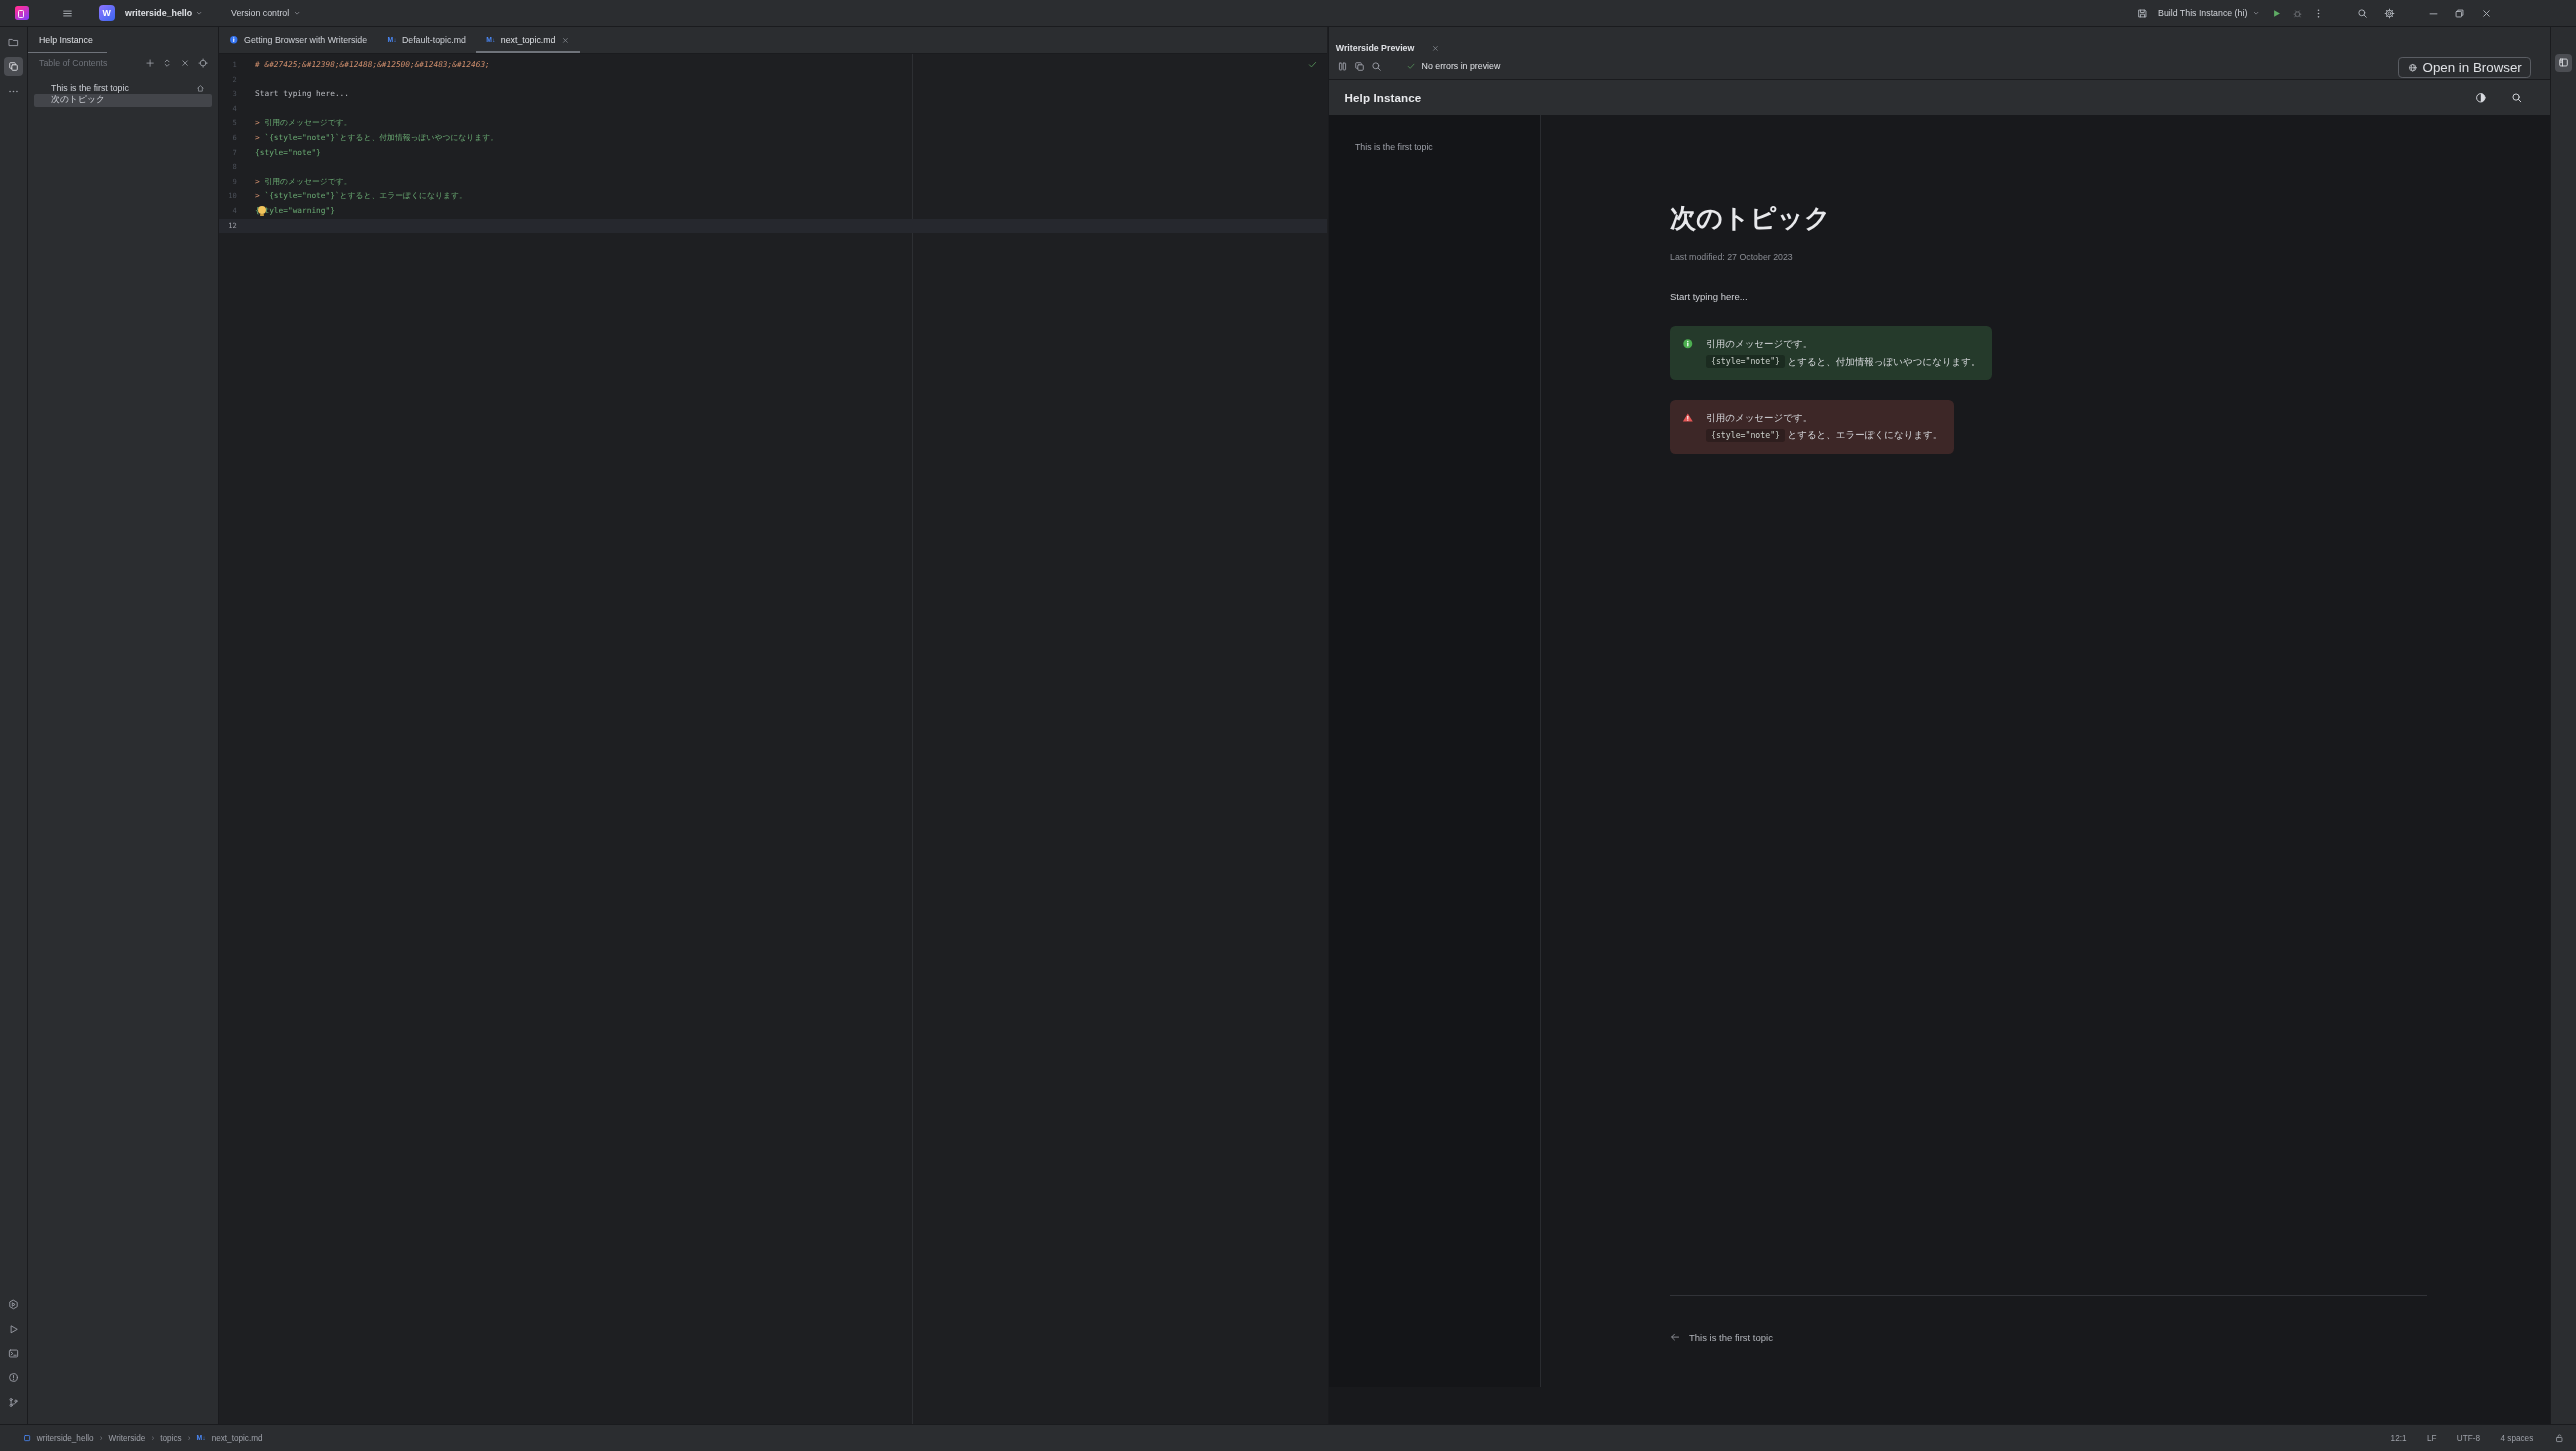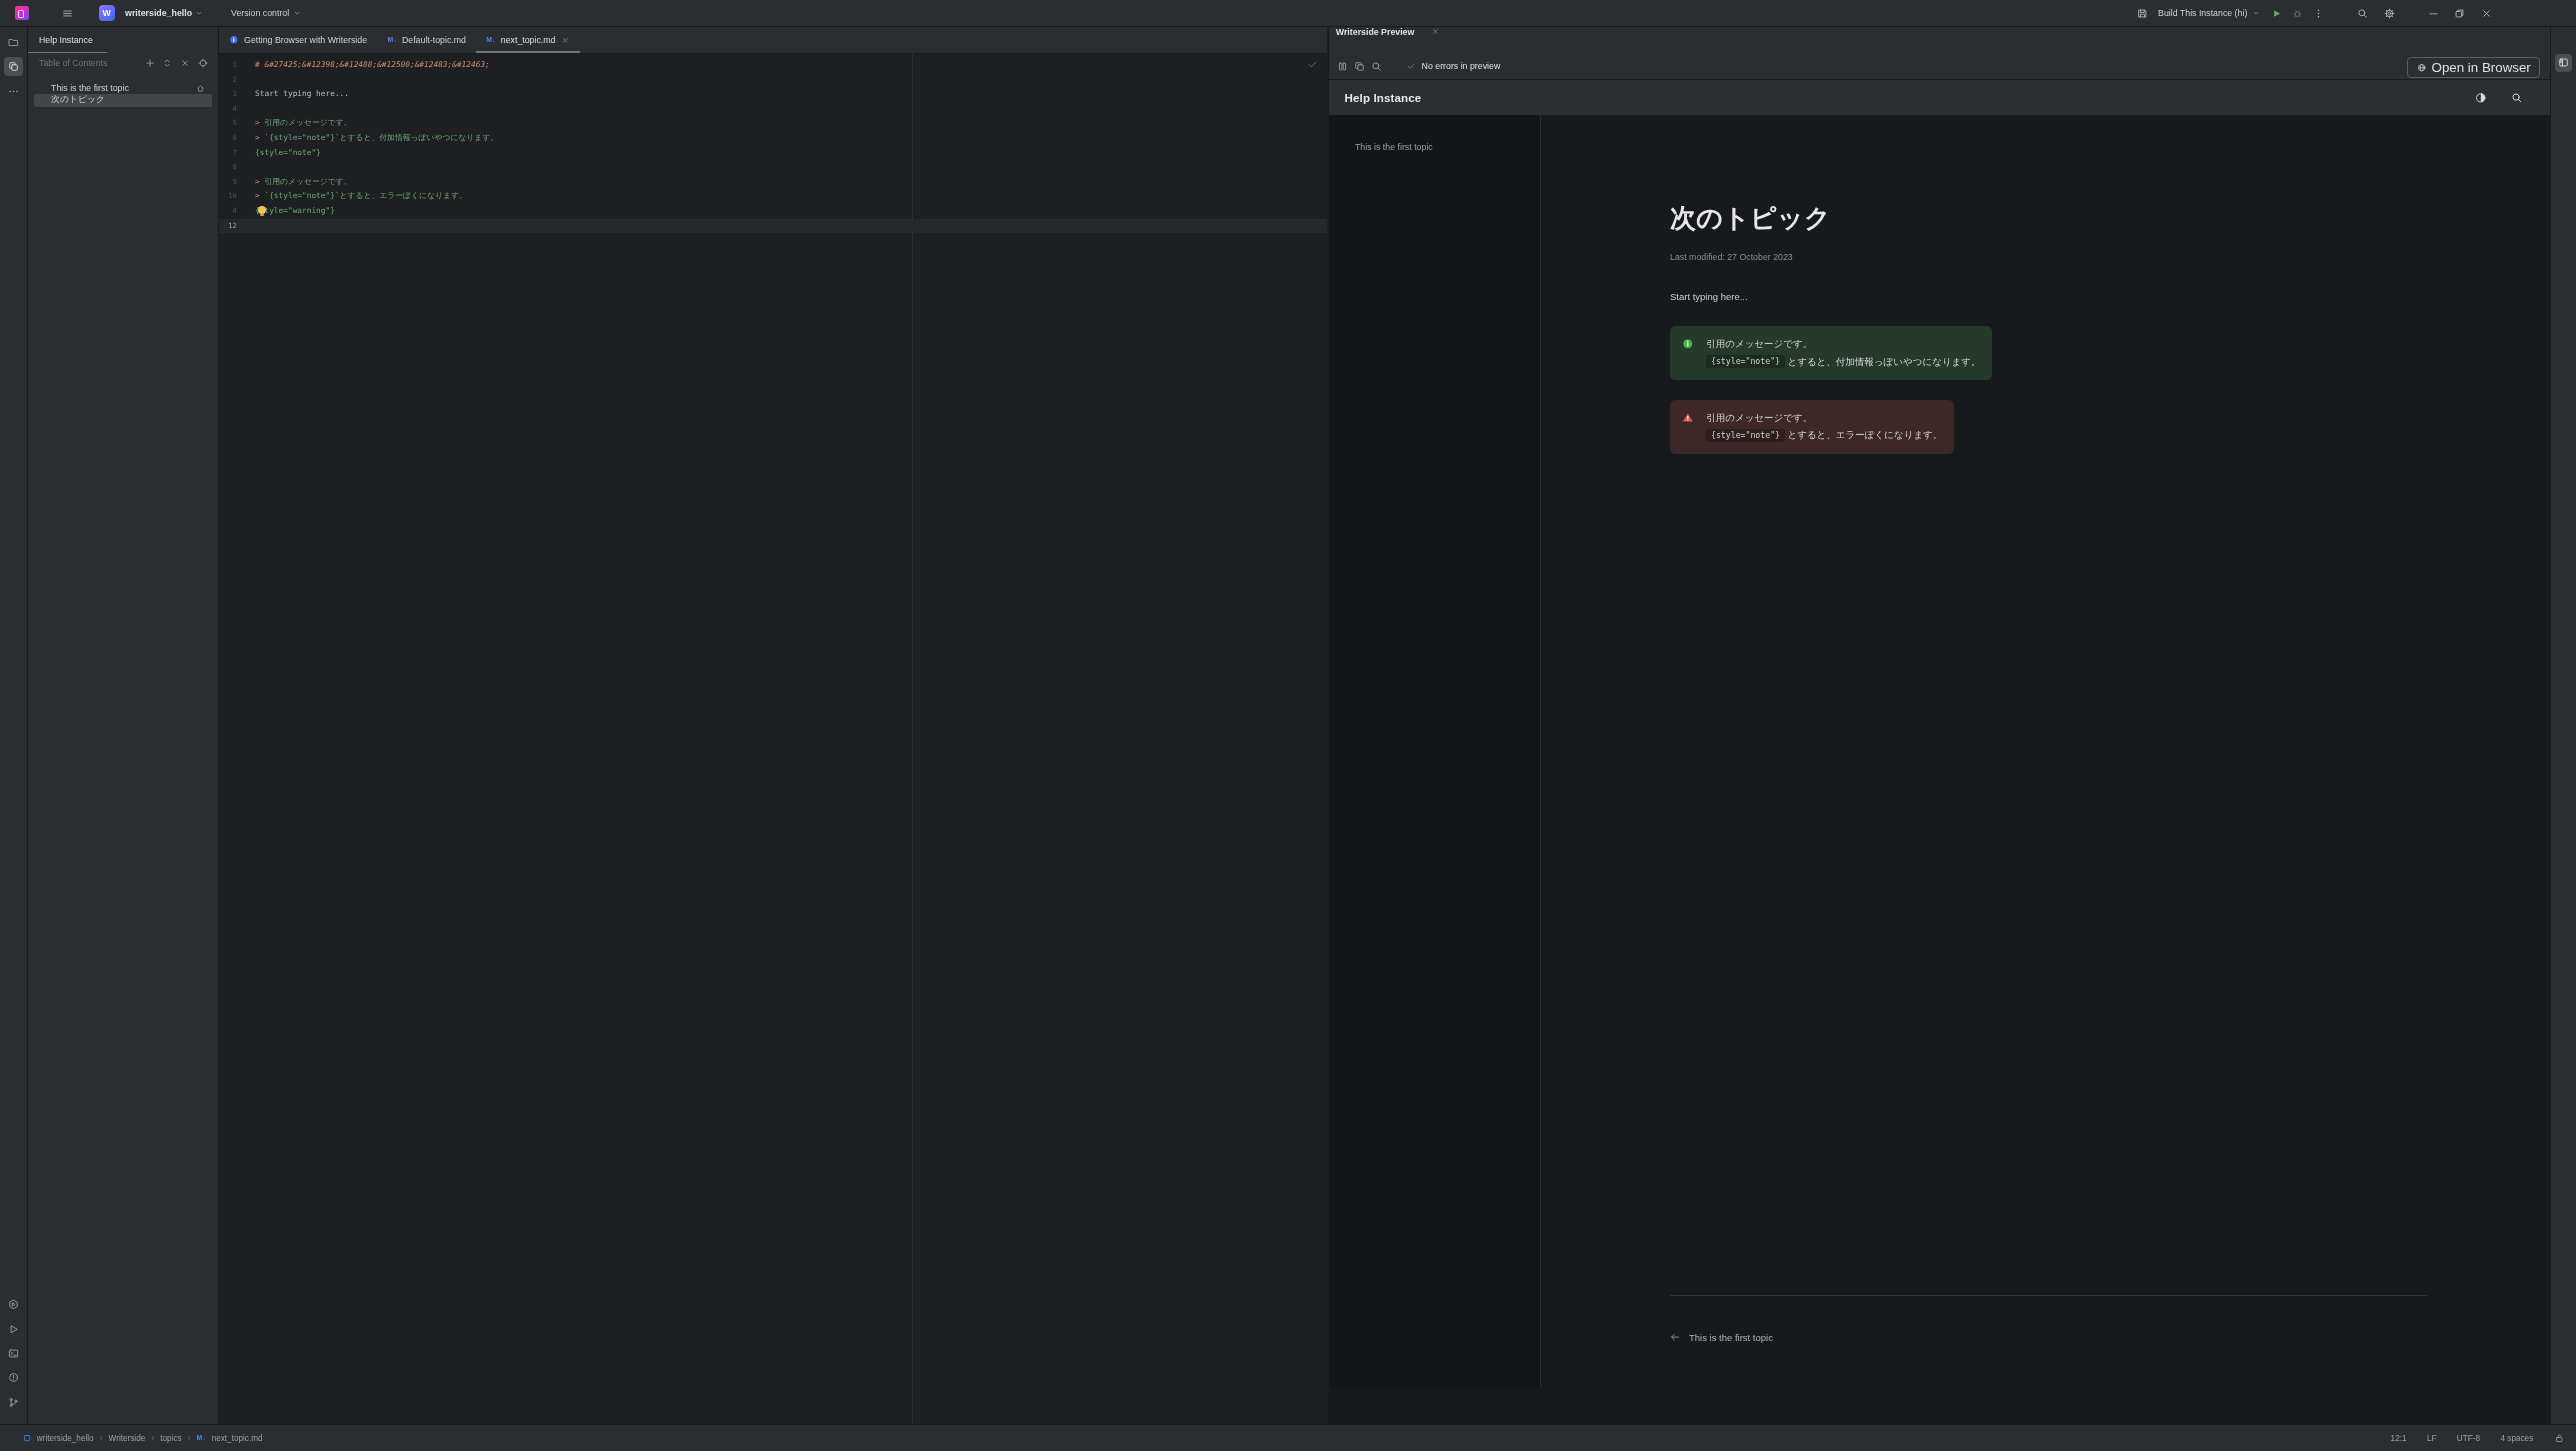--- a/index.html
+++ b/index.html
@@ -73,28 +73,28 @@
   .row .t{flex:1;padding-left:18.4px;font-family:"DejaVu Sans Mono",monospace;font-size:7.8px;white-space:pre}
   .t .h{color:var(--syntax_heading);font-style:italic}
   .t .m{color:var(--syntax_heading)}
   .t .q{color:var(--syntax_quote)}
   .t .p{color:var(--syntax_plain)}
   .bulb{position:absolute;top:152px;left:39px;width:8.2px;height:8.2px;border-radius:50%;background:var(--bulb_yellow)}
   .bulb::after{content:'';position:absolute;left:2.4px;top:7.5px;width:3.4px;height:2px;background:#c99b3f;border-radius:0.7px}
 
   
   #preview{position:absolute;left:1328px;top:27px;width:1222px;height:1397px;background:var(--panel);border-left:1.4px solid var(--seam);box-sizing:border-box}
-  .ptab{height:26px;display:flex;align-items:flex-start;gap:16.3px;padding-left:6.8px}
+  .ptab{height:26px;display:flex;align-items:flex-end;gap:16.3px;padding-left:6.8px}
   .ptab .ttl{font-weight:bold}
   .ptab .tclose{width:8.8px;height:8.8px;color:#8c9097;cursor:pointer}
   .ptools{height:27px;border-bottom:0.7px solid var(--seam);display:flex;align-items:center;gap:6.1px;padding:0 8px;position:relative;box-sizing:border-box}
   .ptools .ic{color:#9da0a8;cursor:pointer}
   .pstatus{margin-left:17.7px;display:flex;align-items:center;gap:5.4px;color:#dfe1e5}
   .pstatus .ic{width:10.2px;height:10.2px;color:var(--check_green)}
-  .openbtn{position:absolute;right:10px;top:4.1px;height:21px;border:0.7px solid #5a5d63;border-radius:4.1px;
+  .openbtn{position:absolute;right:19px;top:4.1px;height:21px;border:0.7px solid #5a5d63;border-radius:4.1px;
            display:flex;align-items:center;gap:5.4px;padding:0 8.2px;box-sizing:border-box;color:#dfe1e5;cursor:pointer;background:transparent}
   .openbtn .ic{width:9.5px;height:9.5px;color:#c6c9ce}
 
   
   #pweb{position:absolute;top:53px;left:0;right:0;bottom:0;background:var(--web_main)}
   .pheader{height:35px;background:var(--web_header);display:flex;align-items:center;padding:0 27px 0 15.6px}
   .pheader .sitetitle{font-size:11.6px;font-weight:bold;letter-spacing:0.1px;color:#e7e8eb}
   .pheader .hicons{margin-left:auto;display:flex;gap:24.5px;color:#d8dadf}
   .pheader .ic{width:11.6px;height:11.6px;cursor:pointer}
   #pbody{position:absolute;top:35px;left:0;right:0;bottom:0}

